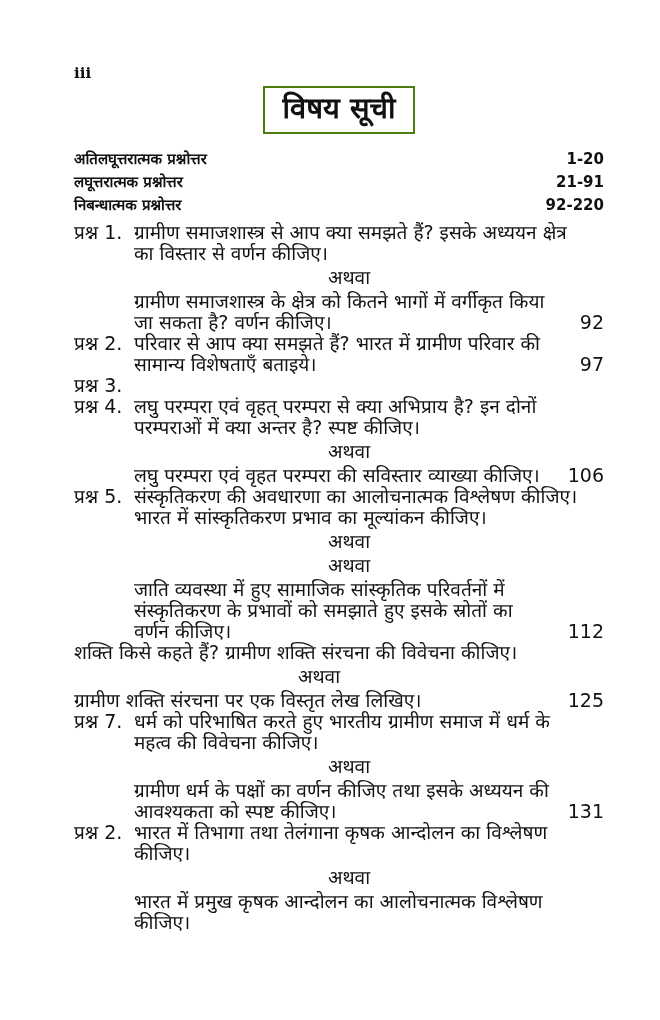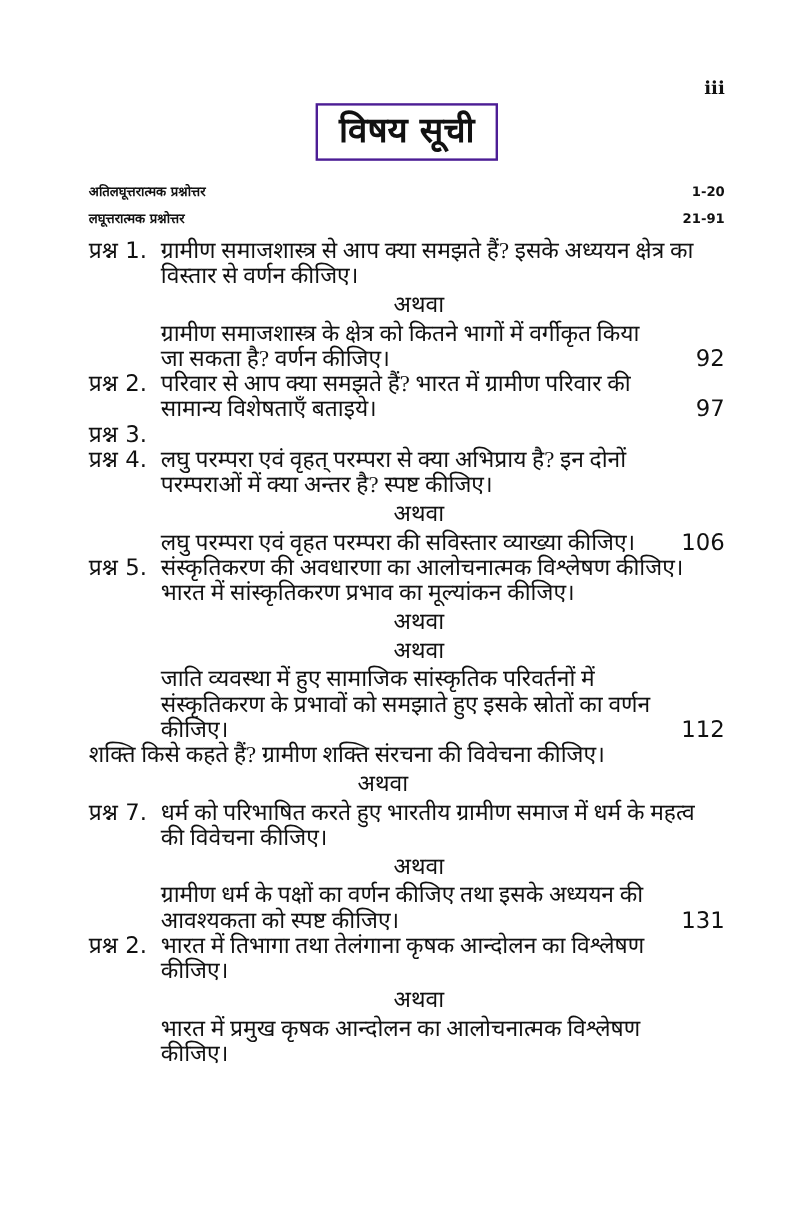--- a/index.html
+++ b/index.html
@@ -9,56 +9,56 @@
     height: 1020px;
     margin: 0 auto;
     background: #ffffff;
     color: #111111;
     font-family: "DejaVu Sans", "Liberation Sans", sans-serif;
     padding: 64px 56px 10px 74px;
     overflow: hidden;
     position: relative;
   }
   .page-num {
-    text-align: right;
+    text-align: left;
     font-weight: bold;
     font-size: 15px;
     font-family: "DejaVu Serif", "Liberation Serif", serif;
     margin-bottom: 4px;
   }
   .title-box {
     display: block;
     width: max-content;
     margin: 4px auto 14px;
-    border: 2px solid #4c1d95;
+    border: 2px solid #4d7c0f;
     padding: 2px 18px 6px;
     font-size: 29px;
     font-weight: bold;
     line-height: 1.25;
   }
   .sections { margin-top: 10px; }
   .section-row {
     display: flex;
     justify-content: space-between;
     align-items: baseline;
     font-weight: bold;
-    font-size: 11px;
+    font-size: 15px;
     line-height: 23px;
   }
   .section-pages { text-align: right; }
   .questions { margin-top: 5px; }
   .q-row {
     display: flex;
     font-size: 19px;
     line-height: 21px;
   }
   .q-num { flex: 0 0 60px; }
   .q-content { flex: 1; min-width: 0; }
   .q-part { display: flex; align-items: flex-end; }
-  .q-text { flex: 1; padding-right: 12px; font-family: Liberation Serif, serif; }
+  .q-text { flex: 1; padding-right: 12px; }
   .q-page { flex: 0 0 40px; text-align: right; }
   .or-line {
     text-align: center;
     margin: 3px 0;
     padding-right: 40px;
   }
 </style>
 </head>
 <body>
 
@@ -68,20 +68,24 @@
     <span>विषय सूची</span>
   </div>
   <div class="sections" id="sections">
       <div class="section-row">
         <span class="section-label">अतिलघूत्तरात्मक प्रश्नोत्तर</span>
         <span class="section-pages">1-20</span>
       </div>
       <div class="section-row">
         <span class="section-label">लघूत्तरात्मक प्रश्नोत्तर</span>
         <span class="section-pages">21-91</span>
+      </div>
+      <div class="section-row">
+        <span class="section-label">निबन्धात्मक प्रश्नोत्तर</span>
+        <span class="section-pages">92-220</span>
       </div>
     </div>
   <div class="questions" id="questions">
       <div class="q-row">
         <div class="q-num">प्रश्न 1.</div>
         <div class="q-content">
           <div class="q-part">
             <div class="q-text">ग्रामीण समाजशास्त्र से आप क्या समझते हैं? इसके अध्ययन क्षेत्र का विस्तार से वर्णन कीजिए।</div>
           </div>
           <div class="or-line">अथवा</div>
@@ -129,20 +133,24 @@
             <div class="q-page">112</div>
           </div>
         </div>
       </div>
       <div class="q-row">
         <div class="q-content">
           <div class="q-part">
             <div class="q-text">शक्ति किसे कहते हैं? ग्रामीण शक्ति संरचना की विवेचना कीजिए।</div>
           </div>
           <div class="or-line">अथवा</div>
+          <div class="q-part">
+            <div class="q-text">ग्रामीण शक्ति संरचना पर एक विस्तृत लेख लिखिए।</div>
+            <div class="q-page">125</div>
+          </div>
         </div>
       </div>
       <div class="q-row">
         <div class="q-num">प्रश्न 7.</div>
         <div class="q-content">
           <div class="q-part">
             <div class="q-text">धर्म को परिभाषित करते हुए भारतीय ग्रामीण समाज में धर्म के महत्व की विवेचना कीजिए।</div>
           </div>
           <div class="or-line">अथवा</div>
           <div class="q-part">

